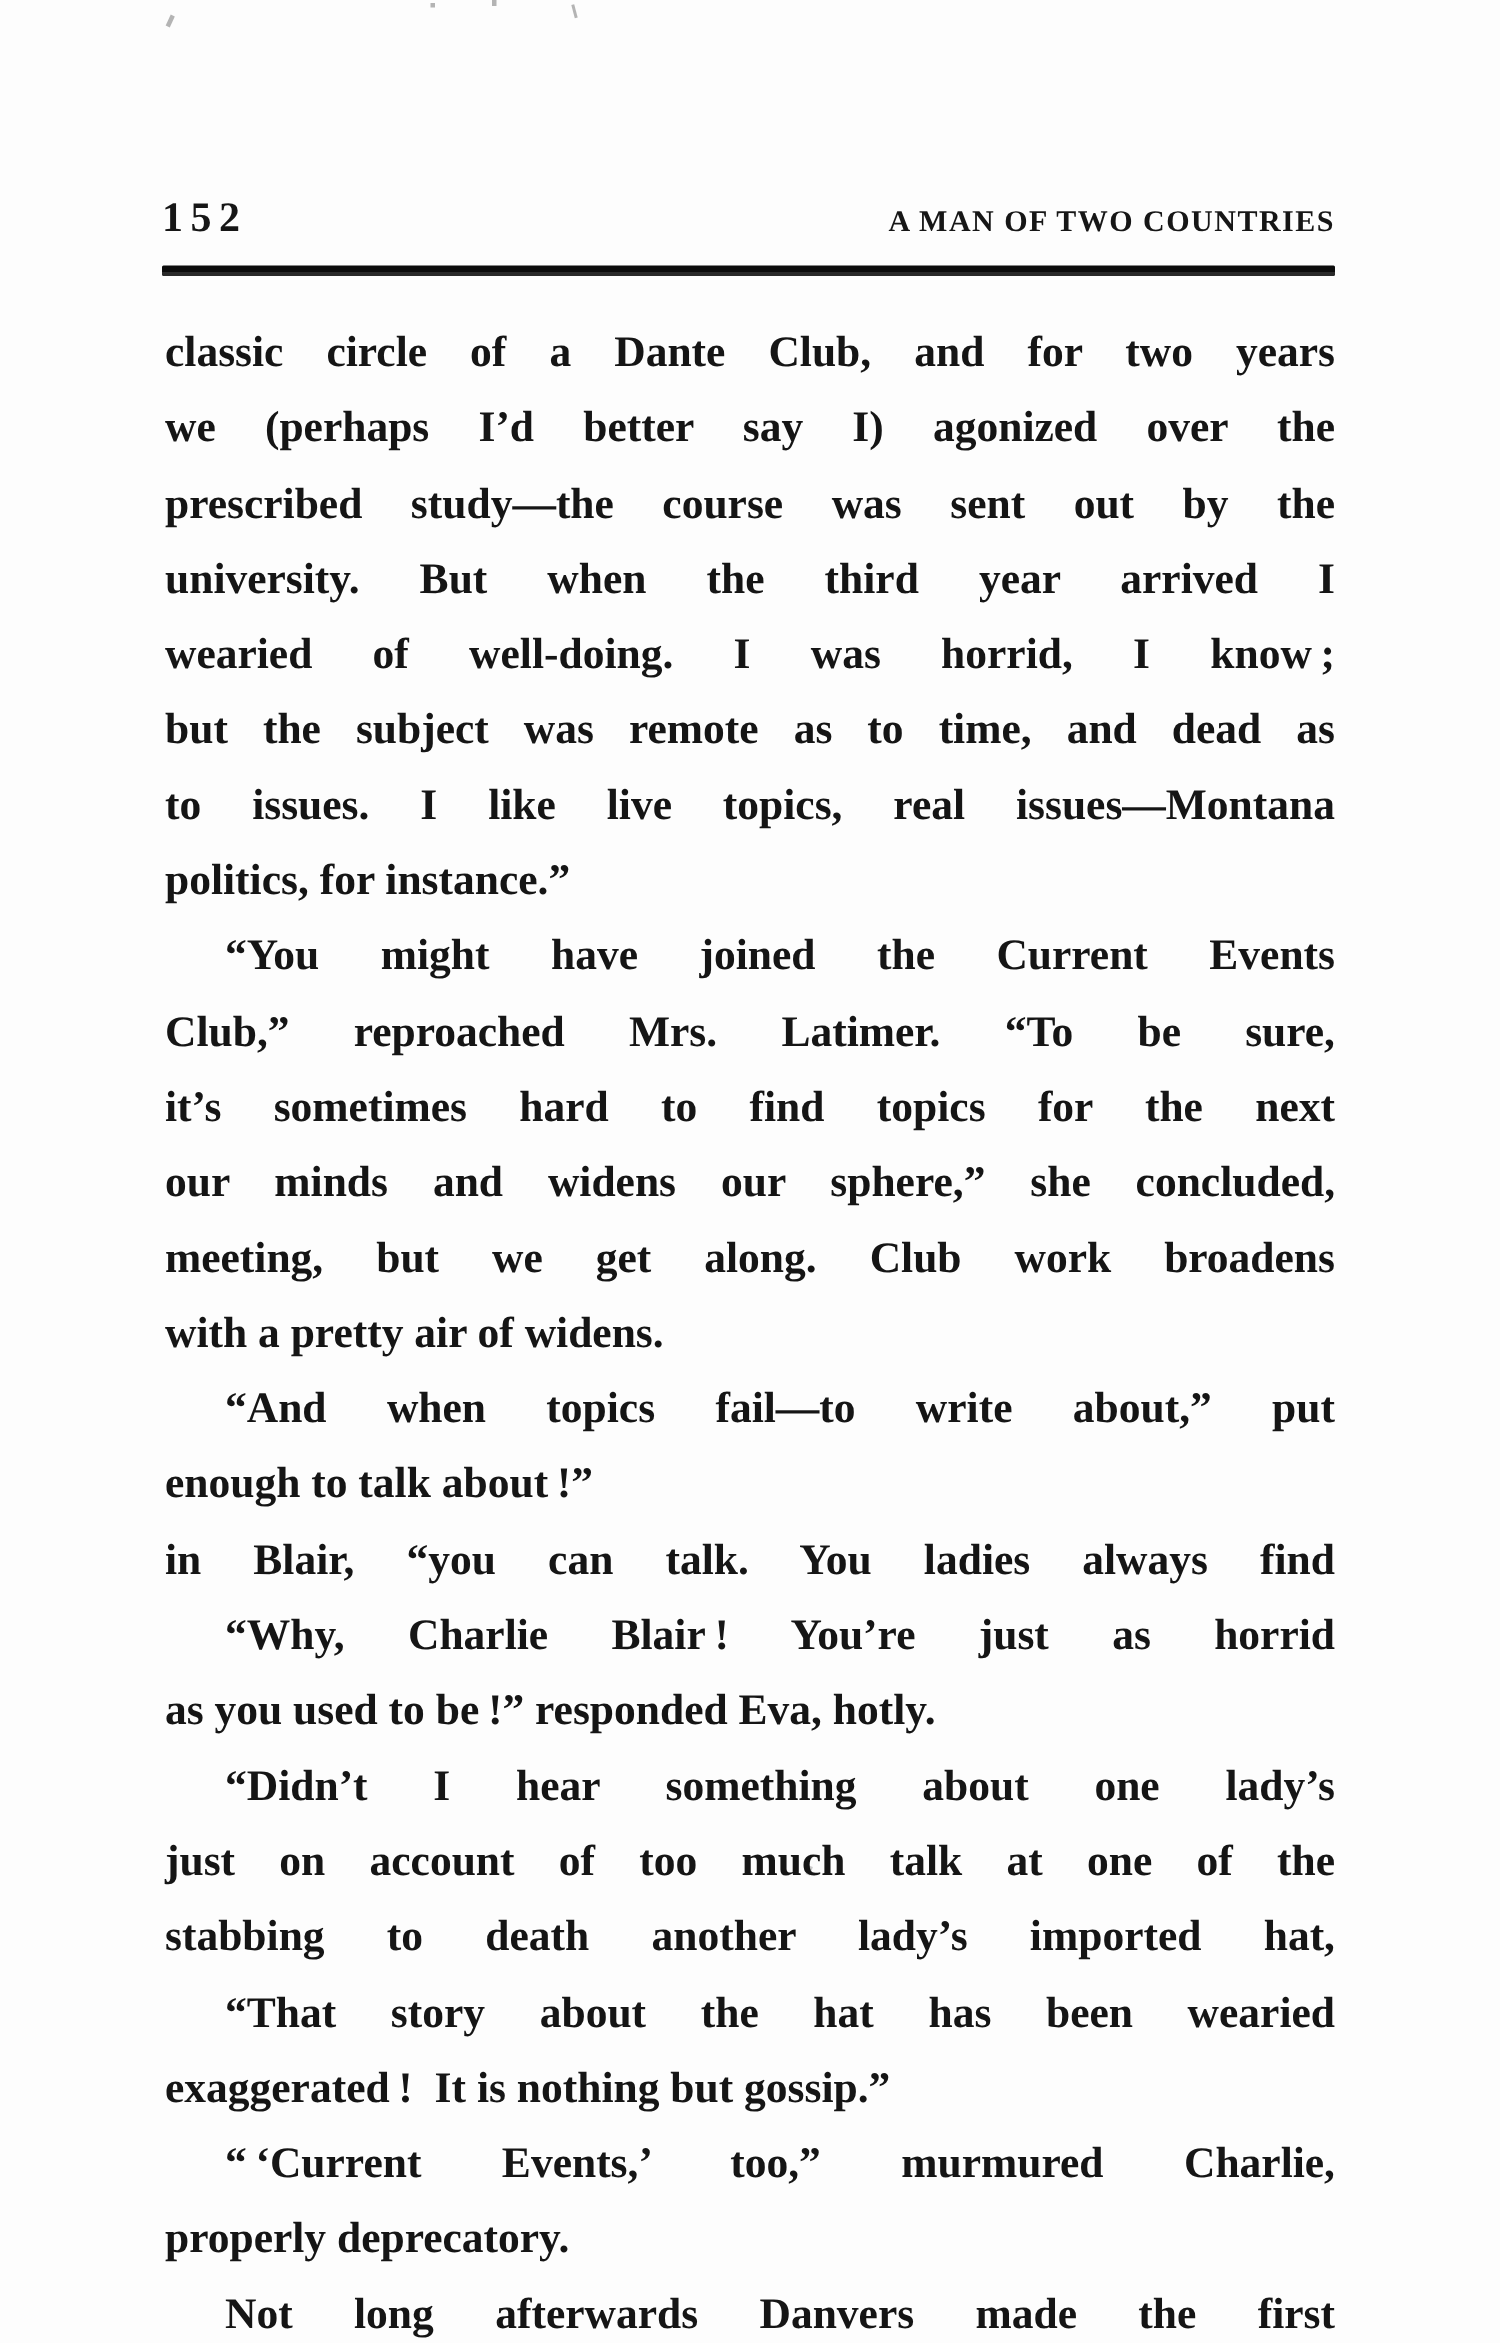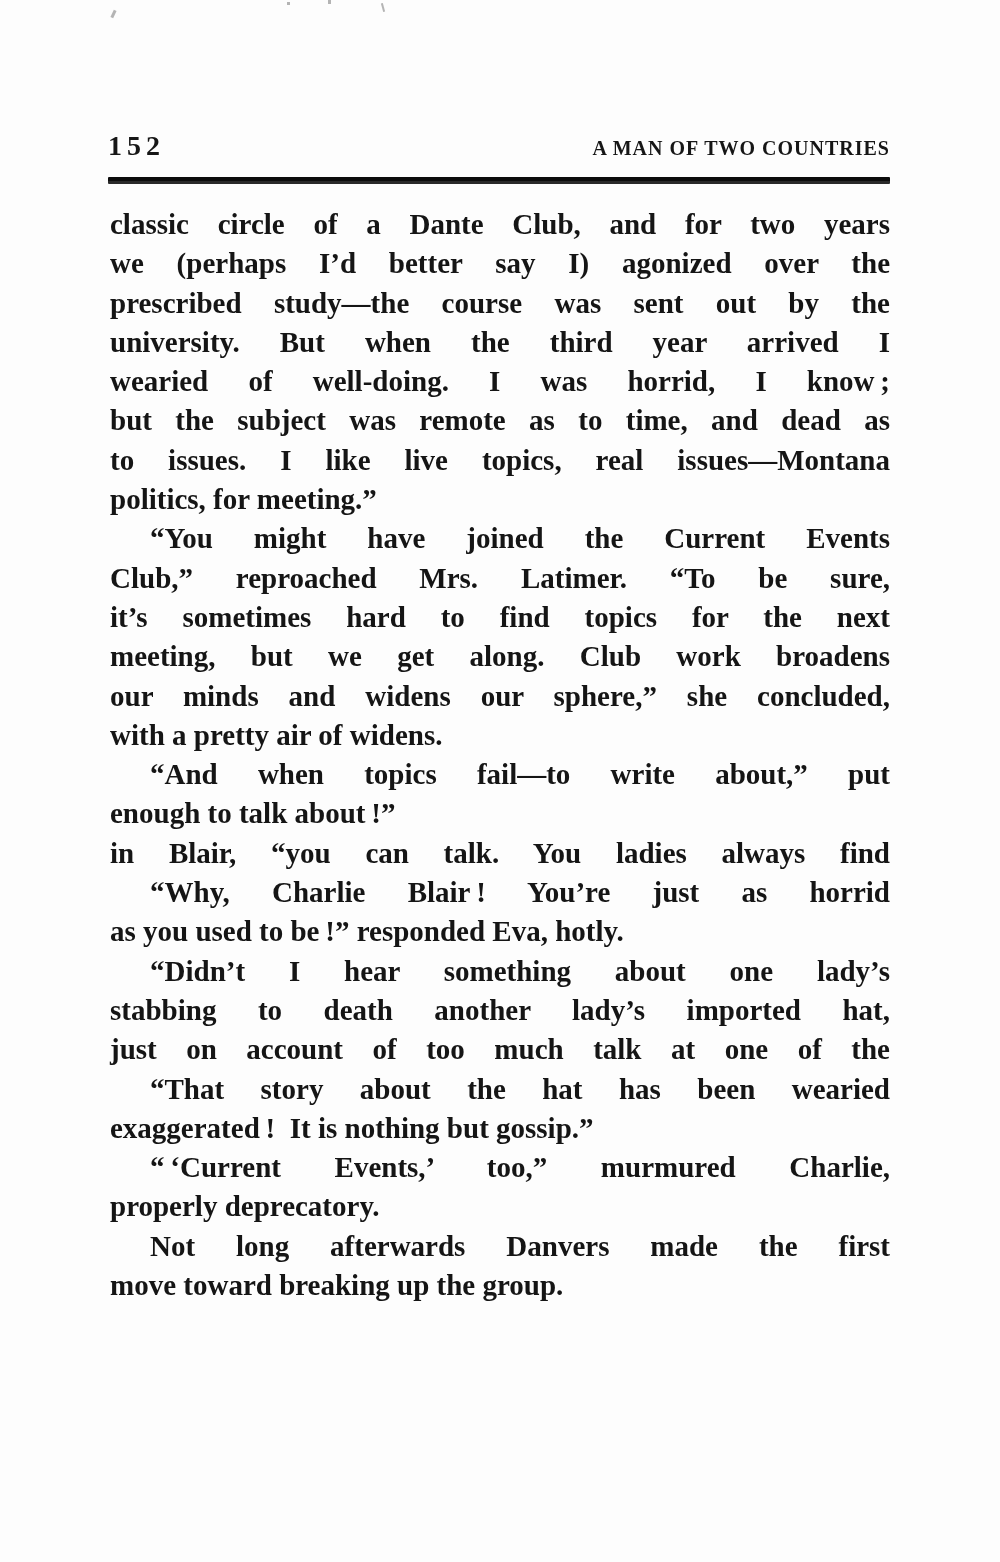--- a/index.html
+++ b/index.html
@@ -44,20 +44,21 @@
   .body-text {
     position: absolute;
     left: 110px; width: 780px; top: 205px;
     font-size: 29px;
     font-weight: 700;
     color: #151515;
   }
   .line {
     line-height: 39.3px;
     white-space: nowrap; 
+    margin-top: 11px;
   }
   .just {
     white-space: normal;
     text-align: justify;
     text-align-last: justify;
   }
   .last {
     white-space: normal;
     text-align: left;
   }
@@ -88,47 +89,47 @@
   <div class="body-text">
 
     <div class="paragraph">
       <div class="line just">classic circle of a Dante Club, and for two years</div>
       <div class="line just">we (perhaps I’d better say I) agonized over the</div>
       <div class="line just">prescribed study—the course was sent out by the</div>
       <div class="line just">university.  But when the third year arrived I</div>
       <div class="line just">wearied of well-doing.  I was horrid, I know ;</div>
       <div class="line just">but the subject was remote as to time, and dead as</div>
       <div class="line just">to issues.  I like live topics, real issues—Montana</div>
-      <div class="line last">politics, for meeting.”</div>
+      <div class="line last">politics, for instance.”</div>
     </div>
 
     <div class="paragraph">
       <div class="line just indent">“You might have joined the Current Events</div>
       <div class="line just">Club,” reproached Mrs. Latimer.  “To be sure,</div>
       <div class="line just">it’s sometimes hard to find topics for the next</div>
+      <div class="line just">our minds and widens our sphere,” she concluded,</div>
       <div class="line just">meeting, but we get along.  Club work broadens</div>
-      <div class="line just">our minds and widens our sphere,” she concluded,</div>
       <div class="line last">with a pretty air of widens.</div>
     </div>
 
     <div class="paragraph">
       <div class="line just indent">“And when topics fail—to write about,” put</div>
       <div class="line last">enough to talk about !”</div>
       <div class="line just">in Blair, “you can talk.  You ladies always find</div>
     </div>
 
     <div class="paragraph">
       <div class="line just indent">“Why, Charlie Blair !  You’re just as horrid</div>
       <div class="line last">as you used to be !” responded Eva, hotly.</div>
     </div>
 
     <div class="paragraph">
       <div class="line just indent">“Didn’t I hear something about one lady’s</div>
+      <div class="line just">just on account of too much talk at one of the</div>
       <div class="line just">stabbing to death another lady’s imported hat,</div>
-      <div class="line just">just on account of too much talk at one of the</div>
     </div>
 
     <div class="paragraph">
       <div class="line just indent">“That story about the hat has been wearied</div>
       <div class="line last">exaggerated ! It is nothing but gossip.”</div>
     </div>
 
     <div class="paragraph">
       <div class="line just indent">“ ‘Current Events,’ too,” murmured Charlie,</div>
       <div class="line last">properly deprecatory.</div>

